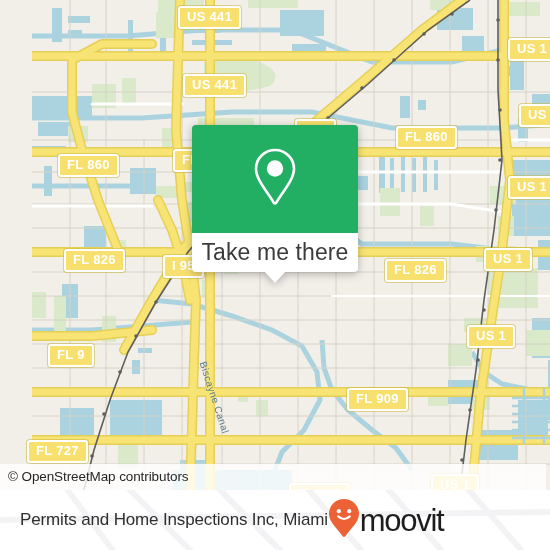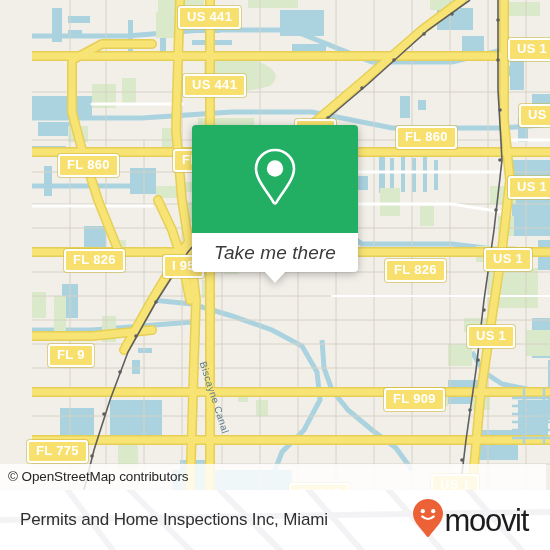--- a/index.html
+++ b/index.html
@@ -60,45 +60,43 @@
   #callout-white {
     height: 39px;
     background: #ffffff;
     border-radius: 0 0 4px 4px;
     display: flex;
     align-items: center;
     justify-content: center;
     position: relative;
   }
   #callout-label {
-    font-size: 19px;
+    font-size: 23px;
     color: #3b3b3b;
     letter-spacing: 0.1px;
-    font-style: italic;
   }
   #callout-tail {
     position: absolute;
     left: 50%;
     bottom: -11px;
     margin-left: -11px;
     width: 0; height: 0;
     border-left: 11px solid transparent;
     border-right: 11px solid transparent;
     border-top: 12px solid #ffffff;
   }
 
   
   #footer {
     position: absolute;
     left: 0; top: 490px;
     width: 550px; height: 60px;
     background: #ffffff;
     display: flex;
     align-items: center;
-    justify-content: space-between;
     padding: 0 22px 0 20px;
     overflow: hidden;
   }
   #footer-bg {
     position: absolute;
     left: 0; top: 0;
     width: 550px; height: 60px;
     opacity: 0.5;
     pointer-events: none;
   }
@@ -399,22 +397,22 @@
         <div style="position: absolute; left: 396px; top: 126px; white-space: nowrap; background: rgb(247, 224, 110); border: 2px solid rgb(255, 255, 255); border-radius: 3px; color: rgb(255, 255, 255); font-size: 13px; font-weight: bold; padding: 1px 7px 2px; line-height: 16px; letter-spacing: 0.3px; box-shadow: rgba(200, 180, 60, 0.55) 0px 0px 0px 1px; z-index: 20;">FL 860</div>
         <div style="position: absolute; left: 58px; top: 154px; white-space: nowrap; background: rgb(247, 224, 110); border: 2px solid rgb(255, 255, 255); border-radius: 3px; color: rgb(255, 255, 255); font-size: 13px; font-weight: bold; padding: 1px 7px 2px; line-height: 16px; letter-spacing: 0.3px; box-shadow: rgba(200, 180, 60, 0.55) 0px 0px 0px 1px; z-index: 20;">FL 860</div>
         <div style="position: absolute; left: 173px; top: 149px; white-space: nowrap; background: rgb(247, 224, 110); border: 2px solid rgb(255, 255, 255); border-radius: 3px; color: rgb(255, 255, 255); font-size: 13px; font-weight: bold; padding: 1px 7px 2px; line-height: 16px; letter-spacing: 0.3px; box-shadow: rgba(200, 180, 60, 0.55) 0px 0px 0px 1px; z-index: 20;">FL 860</div>
         <div style="position: absolute; left: 508px; top: 176px; white-space: nowrap; background: rgb(247, 224, 110); border: 2px solid rgb(255, 255, 255); border-radius: 3px; color: rgb(255, 255, 255); font-size: 13px; font-weight: bold; padding: 1px 7px 2px; line-height: 16px; letter-spacing: 0.3px; box-shadow: rgba(200, 180, 60, 0.55) 0px 0px 0px 1px; z-index: 20;">US 1</div>
         <div style="position: absolute; left: 64px; top: 249px; white-space: nowrap; background: rgb(247, 224, 110); border: 2px solid rgb(255, 255, 255); border-radius: 3px; color: rgb(255, 255, 255); font-size: 13px; font-weight: bold; padding: 1px 7px 2px; line-height: 16px; letter-spacing: 0.3px; box-shadow: rgba(200, 180, 60, 0.55) 0px 0px 0px 1px; z-index: 20;">FL 826</div>
         <div style="position: absolute; left: 163px; top: 255px; white-space: nowrap; background: rgb(247, 224, 110); border: 2px solid rgb(255, 255, 255); border-radius: 3px; color: rgb(255, 255, 255); font-size: 13px; font-weight: bold; padding: 1px 7px 2px; line-height: 16px; letter-spacing: 0.3px; box-shadow: rgba(200, 180, 60, 0.55) 0px 0px 0px 1px; z-index: 20;">I 95</div>
         <div style="position: absolute; left: 385px; top: 259px; white-space: nowrap; background: rgb(247, 224, 110); border: 2px solid rgb(255, 255, 255); border-radius: 3px; color: rgb(255, 255, 255); font-size: 13px; font-weight: bold; padding: 1px 7px 2px; line-height: 16px; letter-spacing: 0.3px; box-shadow: rgba(200, 180, 60, 0.55) 0px 0px 0px 1px; z-index: 20;">FL 826</div>
         <div style="position: absolute; left: 484px; top: 248px; white-space: nowrap; background: rgb(247, 224, 110); border: 2px solid rgb(255, 255, 255); border-radius: 3px; color: rgb(255, 255, 255); font-size: 13px; font-weight: bold; padding: 1px 7px 2px; line-height: 16px; letter-spacing: 0.3px; box-shadow: rgba(200, 180, 60, 0.55) 0px 0px 0px 1px; z-index: 20;">US 1</div>
         <div style="position: absolute; left: 467px; top: 325px; white-space: nowrap; background: rgb(247, 224, 110); border: 2px solid rgb(255, 255, 255); border-radius: 3px; color: rgb(255, 255, 255); font-size: 13px; font-weight: bold; padding: 1px 7px 2px; line-height: 16px; letter-spacing: 0.3px; box-shadow: rgba(200, 180, 60, 0.55) 0px 0px 0px 1px; z-index: 20;">US 1</div>
         <div style="position: absolute; left: 48px; top: 344px; white-space: nowrap; background: rgb(247, 224, 110); border: 2px solid rgb(255, 255, 255); border-radius: 3px; color: rgb(255, 255, 255); font-size: 13px; font-weight: bold; padding: 1px 7px 2px; line-height: 16px; letter-spacing: 0.3px; box-shadow: rgba(200, 180, 60, 0.55) 0px 0px 0px 1px; z-index: 20;">FL 9</div>
-        <div style="position: absolute; left: 384px; top: 388px; white-space: nowrap; background: rgb(247, 224, 110); border: 2px solid rgb(255, 255, 255); border-radius: 3px; color: rgb(255, 255, 255); font-size: 13px; font-weight: bold; padding: 1px 7px 2px; line-height: 16px; letter-spacing: 0.3px; box-shadow: rgba(200, 180, 60, 0.55) 0px 0px 0px 1px; z-index: 20;">FL 909</div>
-        <div style="position: absolute; left: 27px; top: 440px; white-space: nowrap; background: rgb(247, 224, 110); border: 2px solid rgb(255, 255, 255); border-radius: 3px; color: rgb(255, 255, 255); font-size: 13px; font-weight: bold; padding: 1px 7px 2px; line-height: 16px; letter-spacing: 0.3px; box-shadow: rgba(200, 180, 60, 0.55) 0px 0px 0px 1px; z-index: 20;">FL 775</div>
+        <div style="position: absolute; left: 347px; top: 388px; white-space: nowrap; background: rgb(247, 224, 110); border: 2px solid rgb(255, 255, 255); border-radius: 3px; color: rgb(255, 255, 255); font-size: 13px; font-weight: bold; padding: 1px 7px 2px; line-height: 16px; letter-spacing: 0.3px; box-shadow: rgba(200, 180, 60, 0.55) 0px 0px 0px 1px; z-index: 20;">FL 909</div>
+        <div style="position: absolute; left: 27px; top: 440px; white-space: nowrap; background: rgb(247, 224, 110); border: 2px solid rgb(255, 255, 255); border-radius: 3px; color: rgb(255, 255, 255); font-size: 13px; font-weight: bold; padding: 1px 7px 2px; line-height: 16px; letter-spacing: 0.3px; box-shadow: rgba(200, 180, 60, 0.55) 0px 0px 0px 1px; z-index: 20;">FL 727</div>
         <div style="position: absolute; left: 289px; top: 483px; white-space: nowrap; background: rgb(247, 224, 110); border: 2px solid rgb(255, 255, 255); border-radius: 3px; color: rgb(255, 255, 255); font-size: 13px; font-weight: bold; padding: 1px 7px 2px; line-height: 16px; letter-spacing: 0.3px; box-shadow: rgba(200, 180, 60, 0.55) 0px 0px 0px 1px; z-index: 20;">FL 915</div>
         <div style="position: absolute; left: 431px; top: 474px; white-space: nowrap; background: rgb(247, 224, 110); border: 2px solid rgb(255, 255, 255); border-radius: 3px; color: rgb(255, 255, 255); font-size: 13px; font-weight: bold; padding: 1px 7px 2px; line-height: 16px; letter-spacing: 0.3px; box-shadow: rgba(200, 180, 60, 0.55) 0px 0px 0px 1px; z-index: 20;">US 1</div>
         <div style="position: absolute; left: 208px; top: 360px; white-space: nowrap; color: rgb(91, 124, 140); font-size: 10px; letter-spacing: 0.4px; transform: rotate(72deg); transform-origin: left top; z-index: 18;">Biscayne Canal</div>
       </div>
 
     <div id="attribution">© OpenStreetMap contributors</div>
   </div>
 
   <div id="callout">
     <div id="callout-green">

